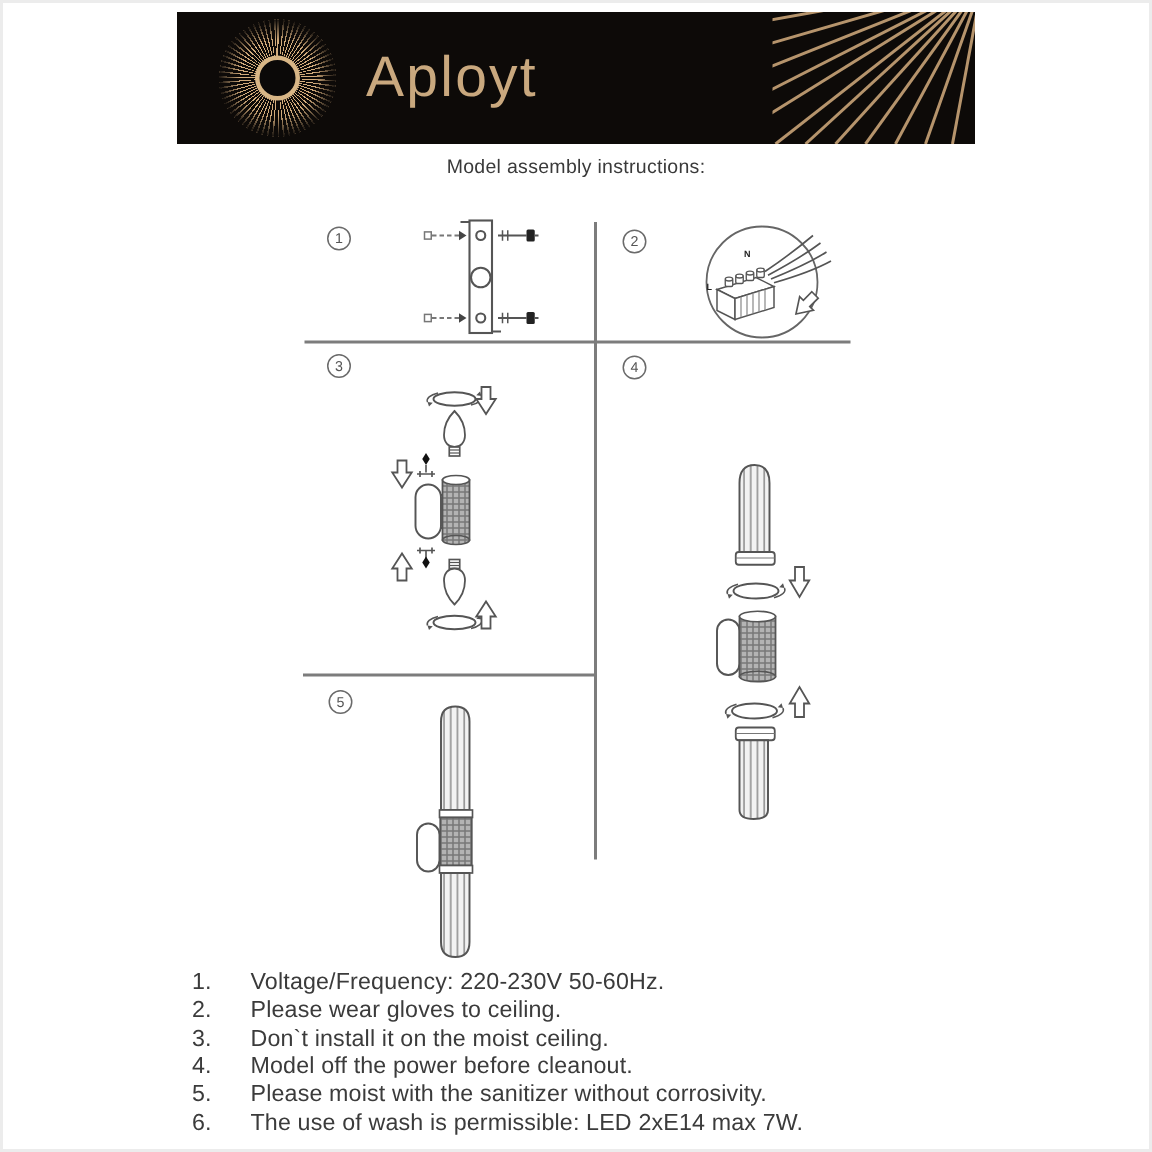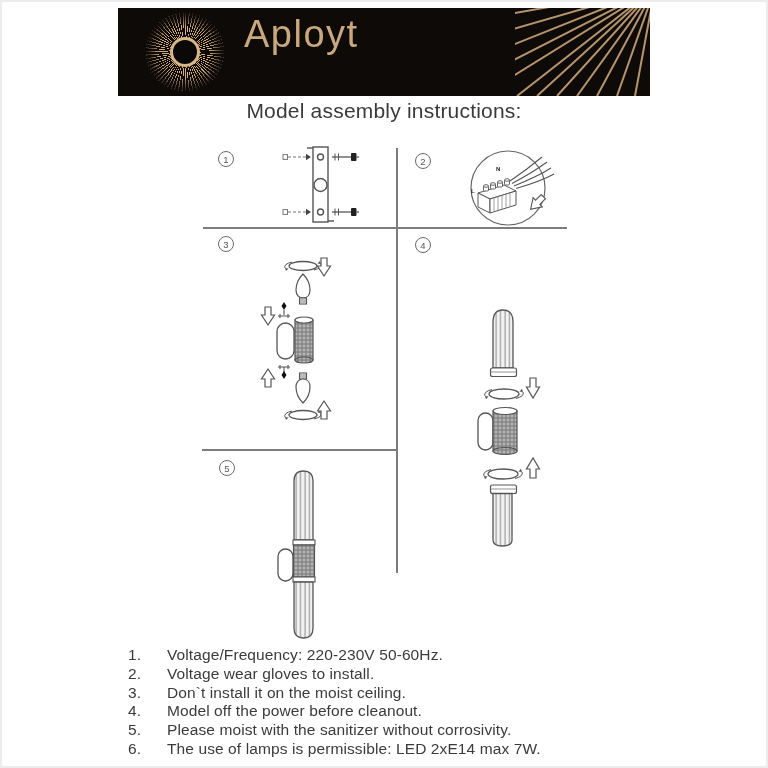--- a/index.html
+++ b/index.html
@@ -16,27 +16,27 @@
   }
   .sunburst::after{
     content:"";position:absolute;inset:0;border-radius:50%;z-index:1;
     background:radial-gradient(circle,rgba(13,10,8,0) 0 45%,#0d0a08 72%);
   }
   .sunburst::before{
     content:"";position:absolute;left:24px;top:24px;width:24px;height:24px;z-index:2;
     background:#0b0908;border:3px solid #d8b686;border-radius:50%;
   }
   .brand{
-    position:absolute;left:126px;top:2px;font-size:38px;line-height:48px;
+    position:absolute;left:126px;top:20px;font-size:38px;line-height:48px;
     color:#c9a87e;letter-spacing:1.5px;font-weight:400;text-align:center;
   }
   .banner-rays{position:absolute;right:0;top:0;}
   
   .title-block{position:absolute;left:118px;top:101px;width:532px;text-align:center;}
-  .title-line{font-size:21px;line-height:19px;font-weight:500;color:#3a3a3a;letter-spacing:.2px;}
+  .title-line{font-size:13px;line-height:19px;font-weight:500;color:#3a3a3a;letter-spacing:.2px;}
   
   .divider{position:absolute;background:#7c7c7c;}
   .h1{left:203px;top:227px;width:364px;height:2px;}
   .v1{left:396px;top:148px;width:2px;height:425px;}
   .h2{left:202px;top:449px;width:196px;height:2px;}
   
   .step-badge{
     position:absolute;width:14px;height:14px;border:1px solid #6a6a6a;border-radius:50%;
     display:flex;align-items:center;justify-content:center;
     font-size:9.5px;color:#555;background:#fff;
@@ -319,33 +319,33 @@
     </g>
   </svg>
 
   <div class="instructions">
     <div class="instr-row">
       <span class="instr-num">1.</span>
       <span class="instr-text">Voltage/Frequency: 220-230V 50-60Hz.</span>
     </div>
     <div class="instr-row">
       <span class="instr-num">2.</span>
-      <span class="instr-text">Voltage wear gloves to install.</span>
+      <span class="instr-text">Please wear gloves to ceiling.</span>
     </div>
     <div class="instr-row">
       <span class="instr-num">3.</span>
       <span class="instr-text">Don`t install it on the moist ceiling.</span>
     </div>
     <div class="instr-row">
       <span class="instr-num">4.</span>
       <span class="instr-text">Model off the power before cleanout.</span>
     </div>
     <div class="instr-row">
       <span class="instr-num">5.</span>
       <span class="instr-text">Please moist with the sanitizer without corrosivity.</span>
     </div>
     <div class="instr-row">
       <span class="instr-num">6.</span>
-      <span class="instr-text">The use of lamps is permissible: LED 2xE14 max 7W.</span>
+      <span class="instr-text">The use of wash is permissible: LED 2xE14 max 7W.</span>
     </div>
   </div>
 
 </div>
 
 </body></html>

